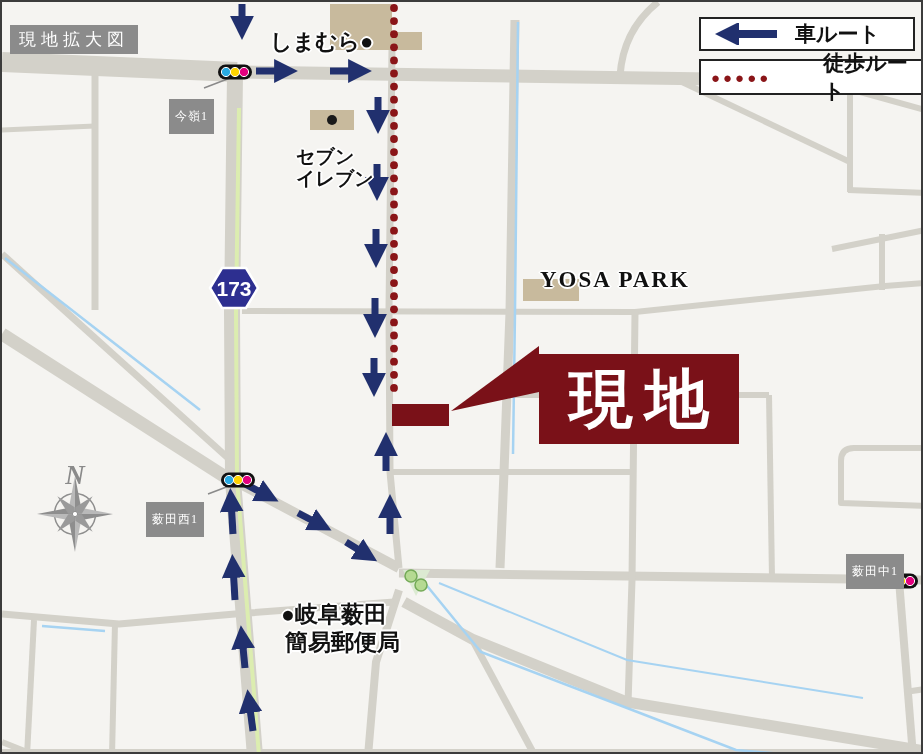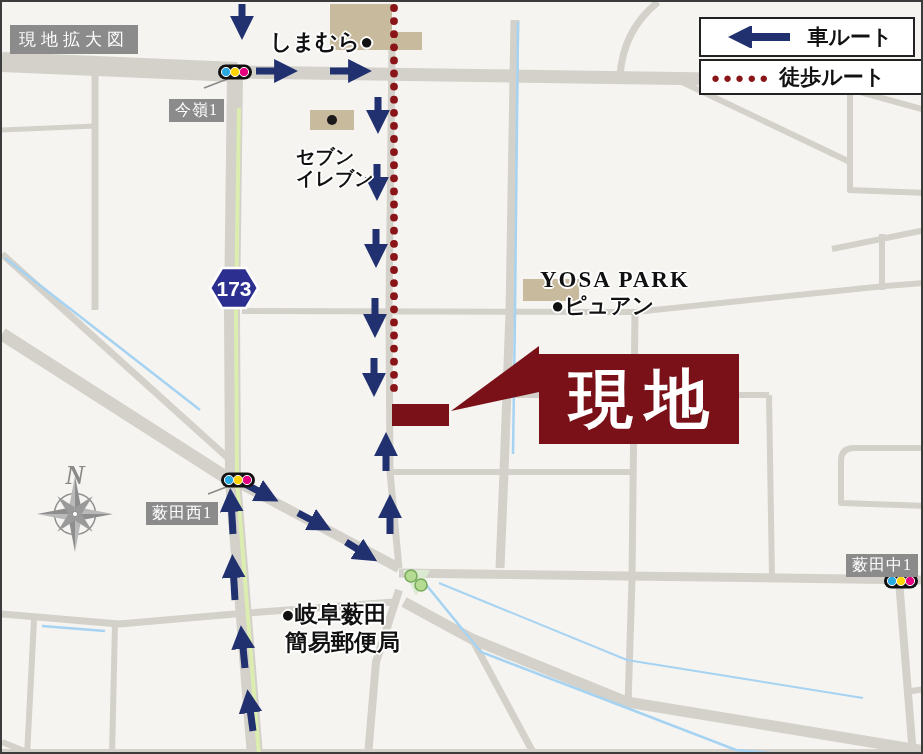--- a/index.html
+++ b/index.html
@@ -20,31 +20,31 @@
     overflow:hidden;font-family:"Liberation Serif","DejaVu Serif",serif;
   }
   .map svg.base{position:absolute;left:0;top:0;}
   .lbl{
     position:absolute;color:#111;font-weight:bold;white-space:nowrap;
     text-shadow:-2px 0 #fff,2px 0 #fff,0 -2px #fff,0 2px #fff,
                 -1px -1px #fff,1px 1px #fff,1px -1px #fff,-1px 1px #fff;
   }
   .graybox{
     position:absolute;background:var(--label-bg);color:#fff;
-    padding:1px 6px;font-size:16px;letter-spacing:1px;white-space:nowrap;
+    padding:9px 6px;font-size:12px;letter-spacing:1px;white-space:nowrap;
   }
   .title-box{
     left:8px;top:7px;font-size:17px;letter-spacing:5px;padding:3px 9px;
   }
   .legend-box{
     position:absolute;background:#fff;border:2px solid #222;
     display:flex;align-items:center;box-sizing:border-box;
     font-family:"Liberation Sans","DejaVu Sans",sans-serif;font-weight:bold;
   }
-  .legend-box .txt{font-size:21px;color:#111;}
+  .legend-box .txt{font-size:21px;color:#111;margin-left:44px;}
   .legend-dots{color:var(--walk-route);font-size:15px;letter-spacing:3px;margin:0 8px 0 10px;}
   .site-box{
     position:absolute;left:537px;top:336px;width:200px;height:90px;
     background:var(--site-box);color:#fff;display:flex;align-items:center;justify-content:center;
     font-size:64px;font-weight:bold;letter-spacing:12px;text-indent:12px;
   }
   .compass-n{
     position:absolute;left:52px;top:442px;width:42px;text-align:center;
     color:#8a8a8a;font-size:27px;font-style:italic;font-weight:bold;
   }
@@ -234,21 +234,21 @@
         <rect x="-17" y="-7.5" width="34" height="15" rx="7.5" fill="#111"></rect>
         <circle cx="-9" cy="0" r="4.6" fill="#29aae1" stroke="#fff" stroke-width="1"></circle>
         <circle cx="0" cy="0" r="4.6" fill="#ffd400" stroke="#fff" stroke-width="1"></circle>
         <circle cx="9" cy="0" r="4.6" fill="#e4007f" stroke="#fff" stroke-width="1"></circle>
       </g>
     </g>
   </svg>
 
   <div class="graybox title-box serif">現地拡大図</div>
 
-  <div class="legend-box" style="left:697px;top:15px;width:216px;height:40px;padding:4px 8px;justify-content:center;">
+  <div class="legend-box" style="left:697px;top:15px;width:216px;height:34px;padding:4px 8px;">
     <svg width="72" height="22">
       <defs>
         <marker id="ahL" viewBox="0 0 10 10" refX="5" refY="5" markerWidth="3" markerHeight="3" orient="auto">
           <path d="M0,0 L10,5 L0,10 Z"></path>
         </marker>
       </defs>
       <path d="M 68,11 L 18,11" stroke="var(--car-route)" stroke-width="8" fill="none" marker-end="url(#ahL)"></path>
     </svg>
     <span class="txt" style="margin-left:14px;">車ルート</span>
   </div>
@@ -263,21 +263,20 @@
   <div class="graybox serif" style="left:844px;top:536px;">薮田中1</div>
 
   <div class="lbl serif" style="left:268px;top:9px;font-size:22px;">しまむら●</div>
 
   <div class="lbl serif" style="left:294px;top:128px;width:76px;text-align:left;font-size:19px;line-height:1.15;">
     <div>セブン</div>
     <div>イレブン</div>
   </div>
 
   <div class="lbl serif" style="left:538px;top:249px;font-size:23px;font-weight:bold;letter-spacing:2px;">YOSA PARK</div>
-  <div class="lbl serif" style="left:549px;top:273px;font-size:22px;">●ピュアン</div>
 
   <div class="lbl serif" style="left:279px;top:583px;font-size:23px;line-height:1.2;">
     <div>●岐阜薮田</div>
     <div style="margin-left:4px;">簡易郵便局</div>
   </div>
 
   <div class="site-box serif">現地</div>
 
   <div class="compass-n serif">N</div>
 

